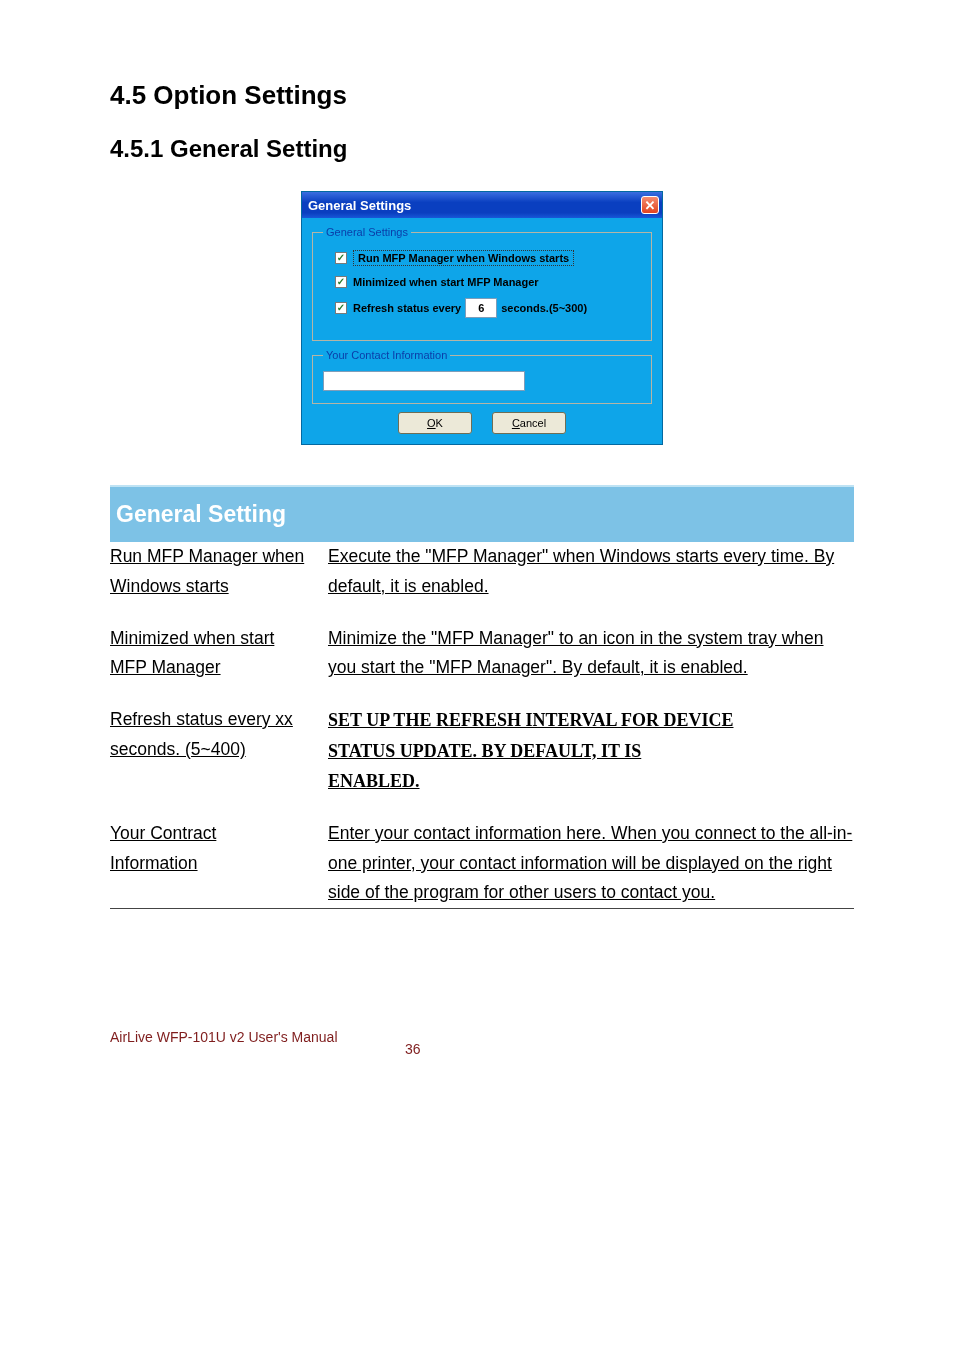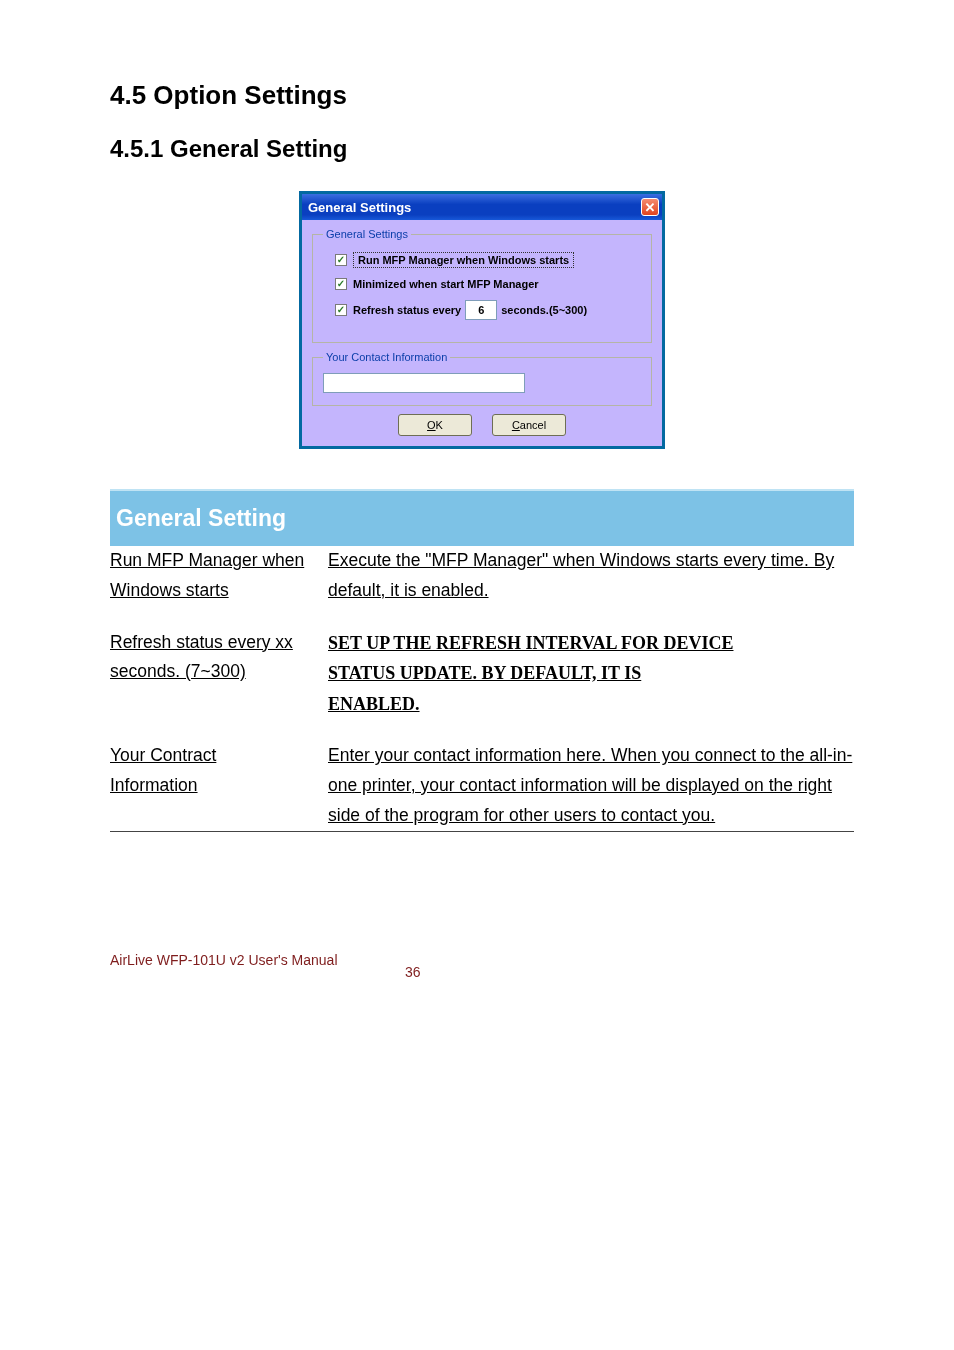--- a/index.html
+++ b/index.html
@@ -23,22 +23,22 @@
     margin: 0 0 28px 0;
   }
 
   .dialog-wrap {
     display: flex;
     justify-content: center;
     margin-bottom: 40px;
   }
   .dialog {
     width: 360px;
-    border: 3px solid #0369a1;
-    background: #c4b5fd;
+    border: 1px solid #0369a1;
+    background: #0ea5e9;
     font-family: Tahoma, Arial, sans-serif;
     font-size: 11px;
     color: #000;
   }
   .titlebar {
     background: linear-gradient(#3a6ee0, #0a3fc0 40%, #0a3fc0 80%, #1758d8);
     color: #fff;
     font-weight: bold;
     font-size: 13px;
     padding: 4px 3px 4px 6px;
@@ -249,25 +249,32 @@
 <table class="desc">
   <tbody>
       <tr class="group">
     <td class="left">
       <span>Run MFP Manager when</span><br>
       <span>Windows starts</span>
     </td>
     <td>Execute the "MFP Manager" when Windows starts every time. By default, it is enabled.</td>
   </tr>
 
-
   <tr class="group">
     <td class="left">
+      <span>Minimized when start</span><br>
+      <span>MFP Manager</span>
+    </td>
+    <td>Minimize the "MFP Manager" to an icon in the system tray when you start the "MFP Manager". By default, it is enabled.</td>
+  </tr>
+
+  <tr class="group">
+    <td class="left">
       <span>Refresh status every xx</span><br>
-      <span>seconds. (7~300)</span>
+      <span>seconds. (5~400)</span>
     </td>
     <td>
       <div class="serif-bold">SET UP THE REFRESH INTERVAL FOR DEVICE</div>
       <div class="serif-bold">STATUS UPDATE. BY DEFAULT, IT IS</div>
       <div class="serif-bold">ENABLED.</div>
     </td>
   </tr>
 
   <tr class="bottom-line">
     <td class="left">

